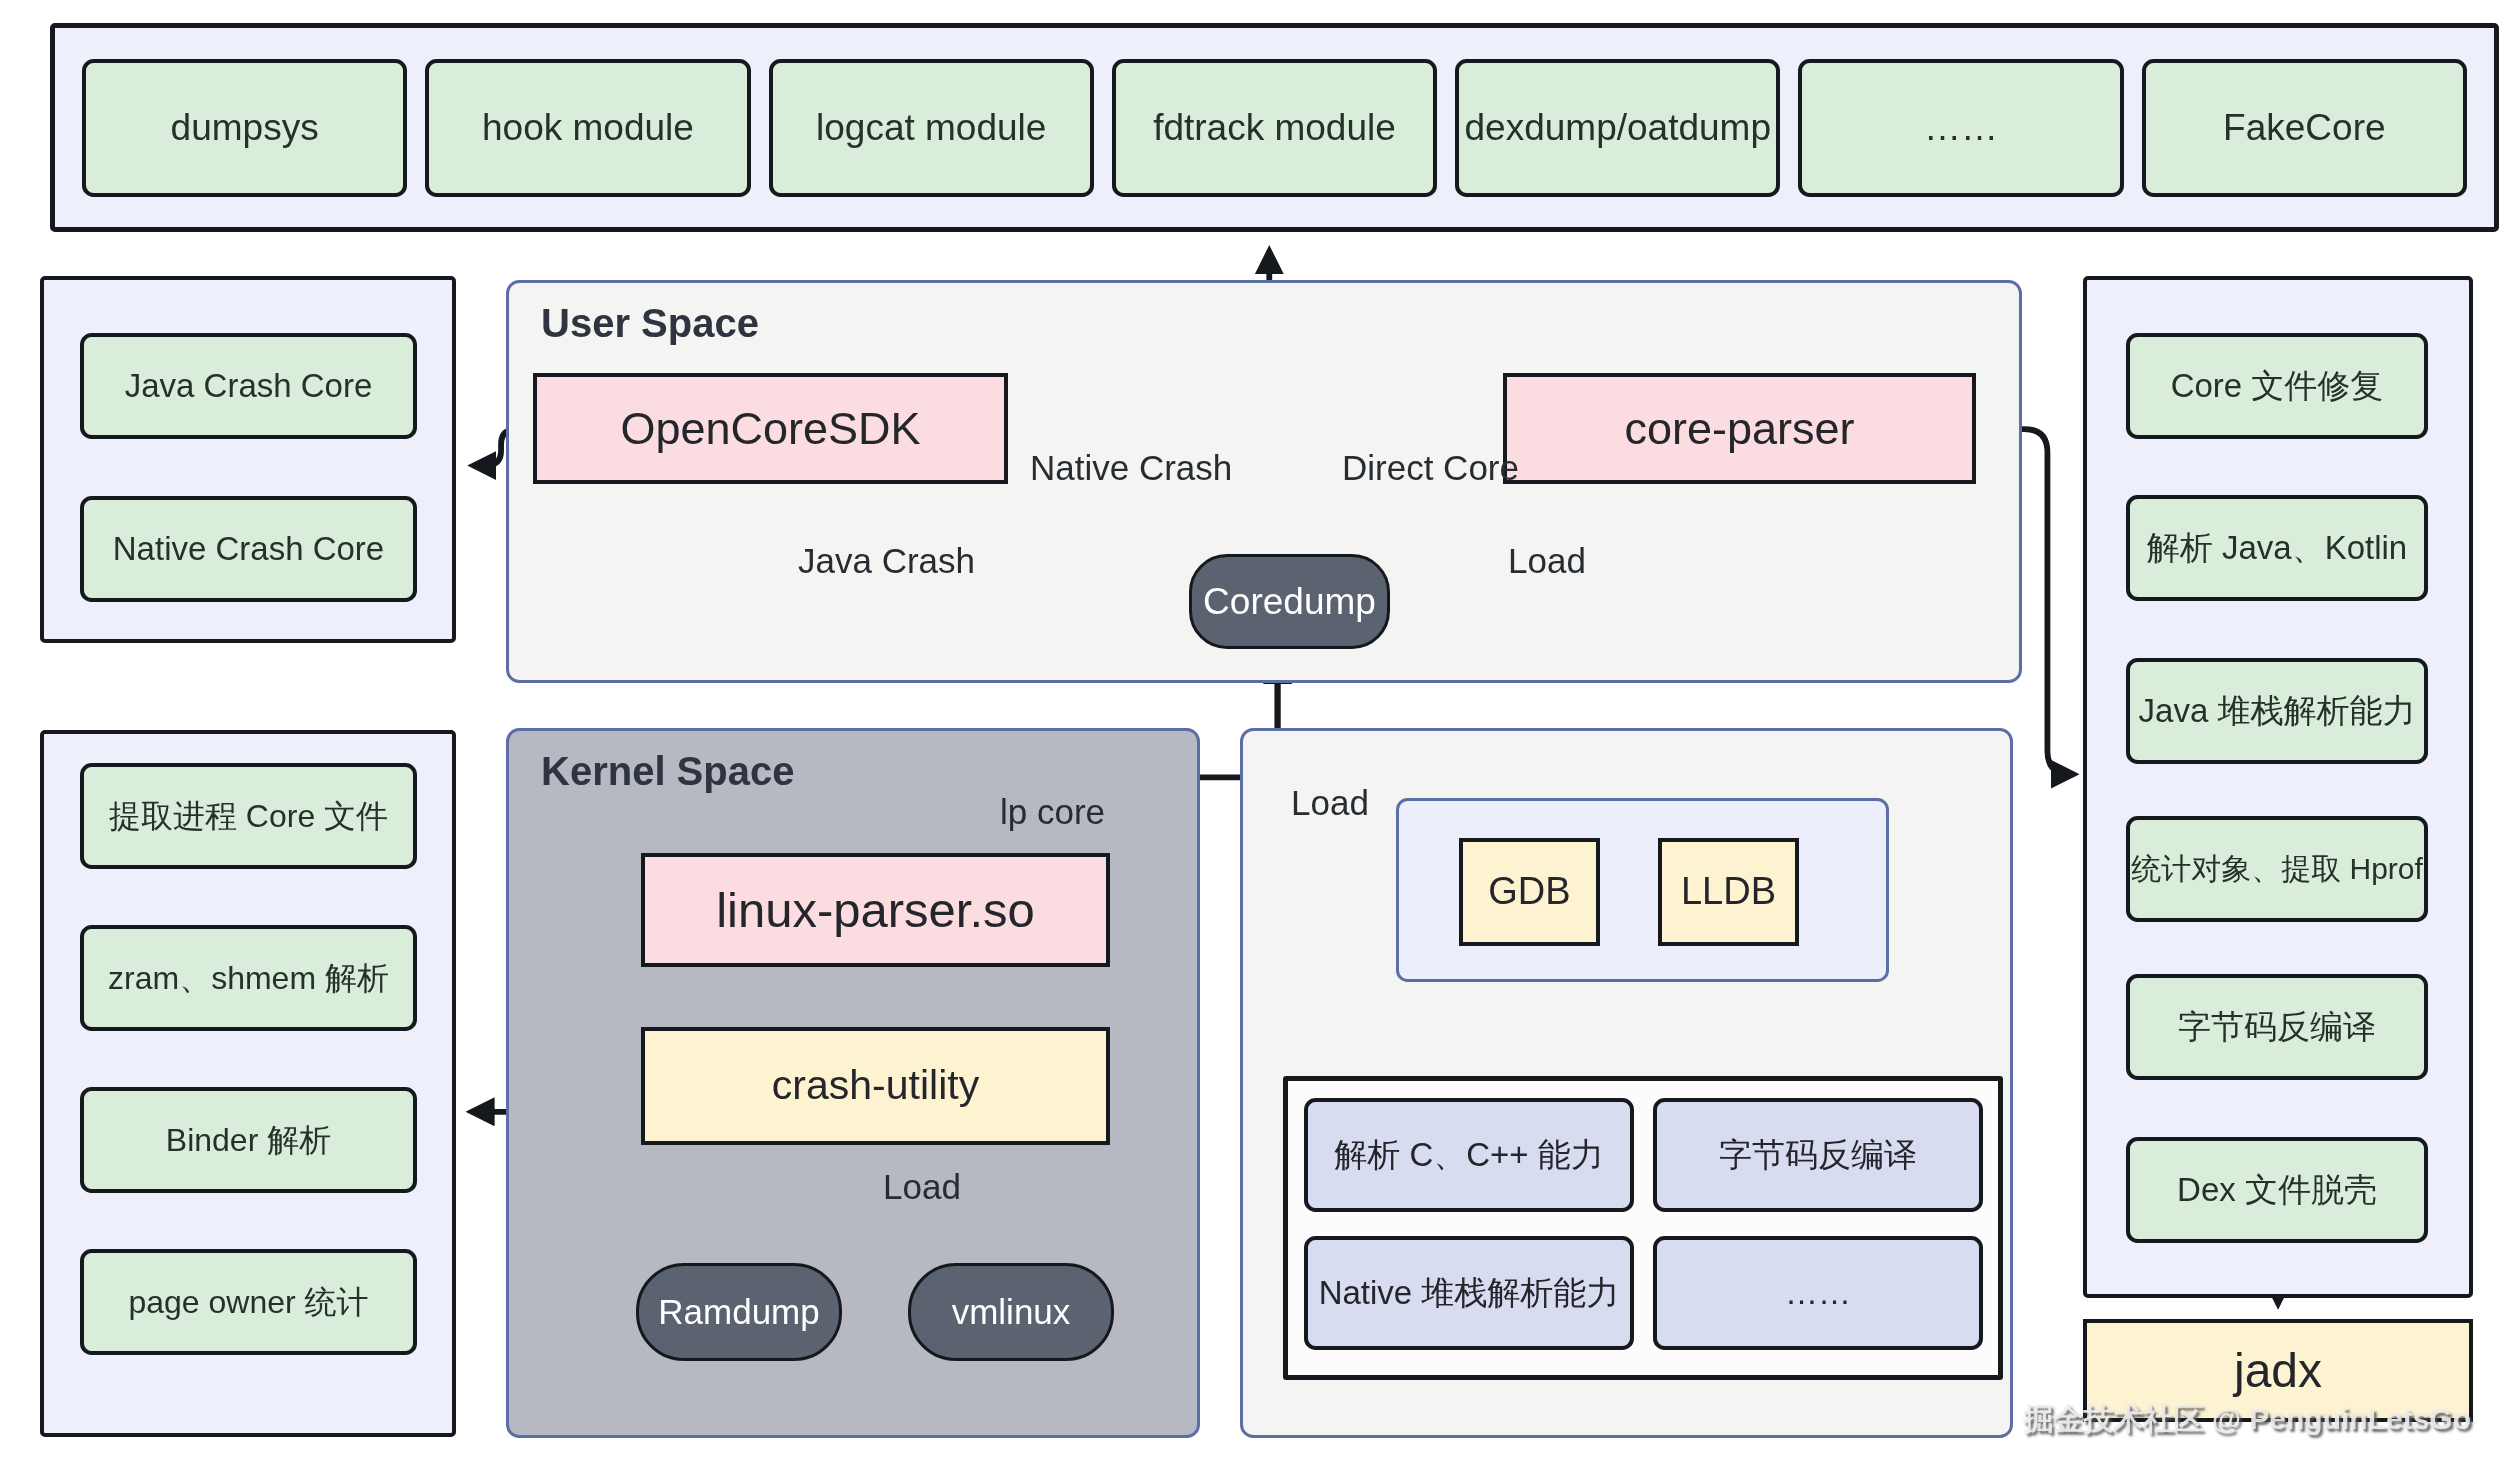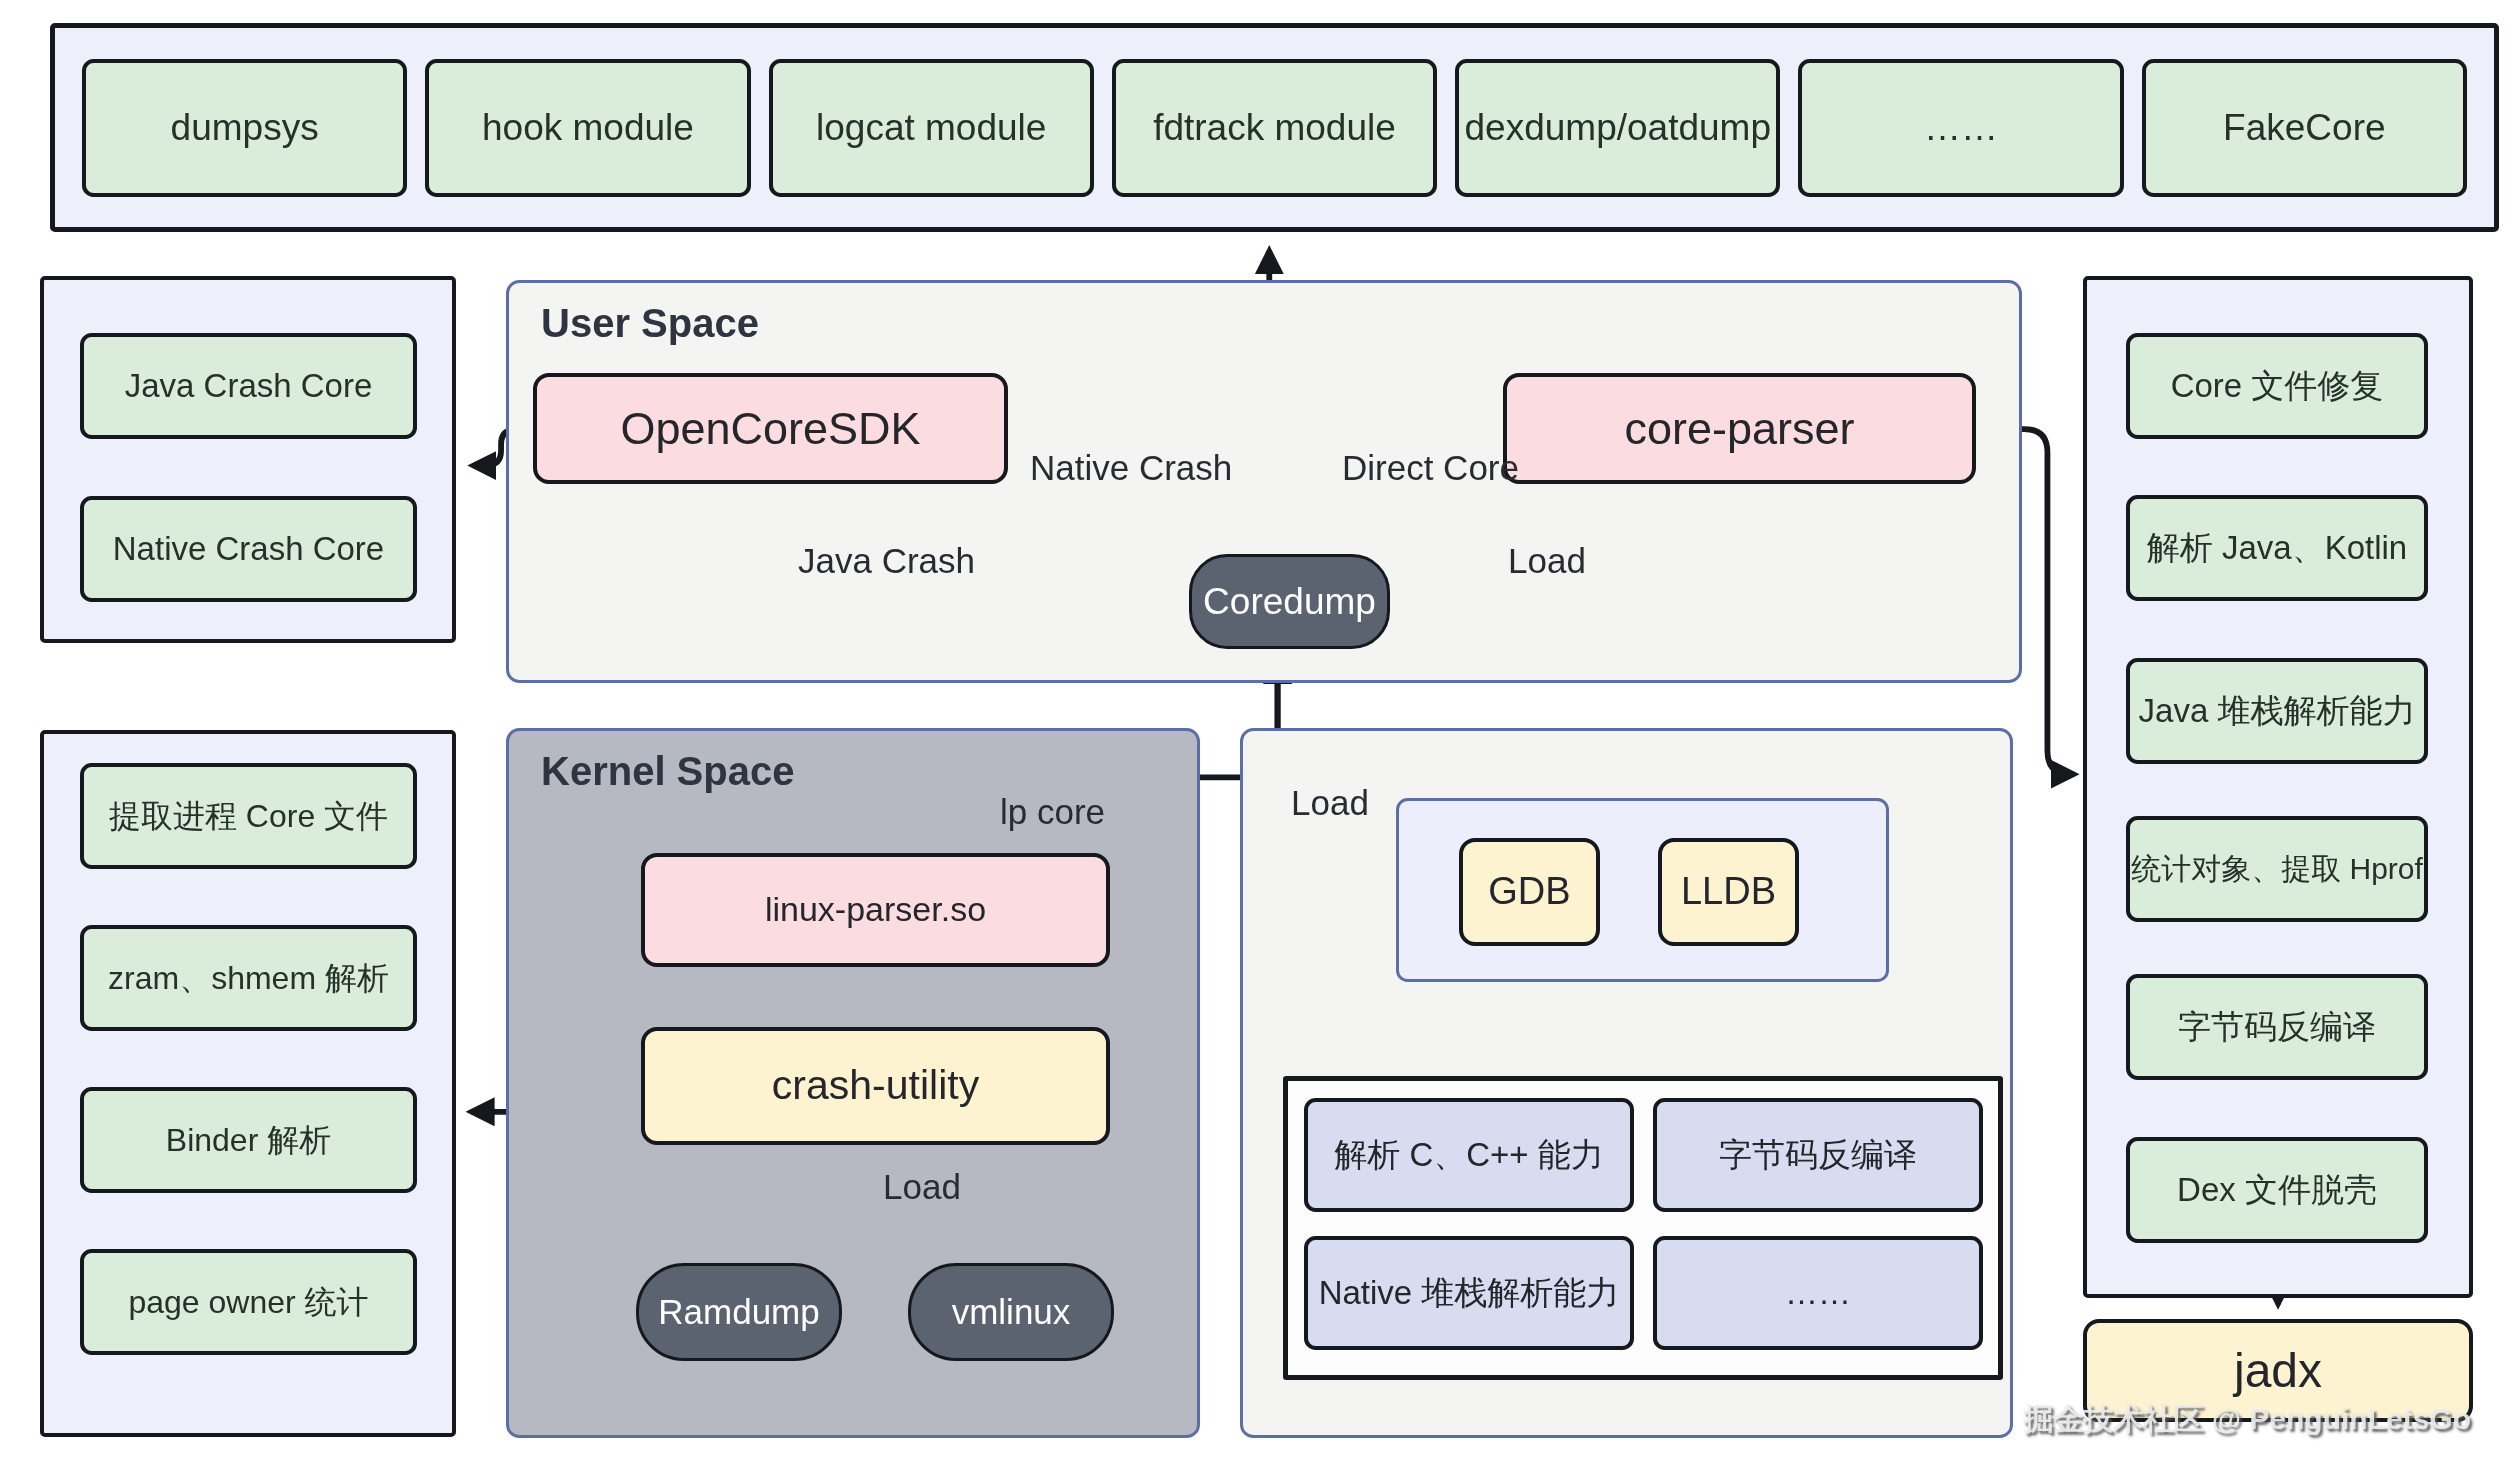--- a/index.html
+++ b/index.html
@@ -3,21 +3,21 @@
 <meta charset="utf-8">
 <style>
   html,body{margin:0;padding:0;background:#ffffff;}
   #canvas{position:relative;width:2512px;height:1467px;background:#ffffff;overflow:hidden;
           font-family:"Liberation Sans","DejaVu Sans",sans-serif;}
   .panel-outer{position:absolute;box-sizing:border-box;background:#edf0fb;border:5px solid #15181c;border-radius:5px;}
   .panel-soft{position:absolute;box-sizing:border-box;background:#f4f4f2;border:3.3px solid #5d6da6;border-radius:13.3px;}
   .panel-kernel{position:absolute;box-sizing:border-box;background:#b6b9c1;border:3.3px solid #5d6da6;border-radius:13.3px;}
   .panel-sub{position:absolute;box-sizing:border-box;background:#eceefb;border:3.3px solid #5d6da6;border-radius:11.6px;}
   .panel-caps{position:absolute;box-sizing:border-box;background:#fcfcfc;border:5px solid #15181c;border-radius:3.3px;}
-  .box{position:absolute;box-sizing:border-box;display:flex;align-items:center;justify-content:center;text-align:center;line-height:1.15;border-radius:16px;}
+  .box{position:absolute;box-sizing:border-box;display:flex;align-items:center;justify-content:center;text-align:center;line-height:1.15;}
   .green{background:#d9edda;border:4.1px solid #15181c;border-radius:11.6px;font-size:35px;color:#24322a;}
   .pink{background:#fbdce1;border:4.1px solid #15181c;font-size:45px;color:#24262b;}
   .yellow{background:#fdf3d1;border:4.1px solid #15181c;font-size:41px;color:#24262b;}
   .lav{background:#d8dcf0;border:4.1px solid #15181c;border-radius:11.6px;font-size:35px;color:#24262b;}
   .pill{position:absolute;box-sizing:border-box;display:flex;align-items:center;justify-content:center;
         background:#5b6370;border:3.3px solid #15181c;color:#ffffff;}
   .ptitle{position:absolute;font-size:40px;font-weight:600;color:#2e3440;}
   .lbl{position:absolute;font-size:35px;color:#272c33;white-space:nowrap;}
   .toprow{position:absolute;left:50px;top:23px;width:2449px;height:209px;display:flex;align-items:center;gap:18px;padding:9px 32px;box-sizing:border-box;}
   .toprow .tbox{flex:1;height:138px;display:flex;align-items:center;justify-content:center;
@@ -83,21 +83,21 @@
   <div class="box pink" style="left:1503px;top:373px;width:473px;height:111px;">core-parser</div>
   <div class="pill" style="left:1189px;top:554px;width:201px;height:95px;border-radius:38px;font-size:37px;">Coredump</div>
   <div class="lbl" style="left:1030px;top:448px;">Native Crash</div>
   <div class="lbl" style="left:1326px;top:448px;margin-left:16px;">Direct Core</div>
   <div class="lbl" style="left:798px;top:541px;">Java Crash</div>
   <div class="lbl" style="left:1508px;top:541px;">Load</div>
 
   <div class="panel-kernel" style="left:506px;top:728px;width:694px;height:710px;"></div>
   <div class="ptitle" style="left:541px;top:749px;">Kernel Space</div>
   <div class="lbl" style="left:1000px;top:792px;">lp core</div>
-  <div class="box pink" style="left:641px;top:853px;width:469px;height:114px;font-size:34px;">linux-parser.so</div>
+  <div class="box pink" style="left:641px;top:853px;width:469px;height:114px;font-size:49px;">linux-parser.so</div>
   <div class="box yellow" style="left:641px;top:1027px;width:469px;height:118px;">crash-utility</div>
   <div class="lbl" style="left:883px;top:1167px;">Load</div>
   <div class="pill" style="left:636px;top:1263px;width:206px;height:98px;border-radius:48px;font-size:35px;">Ramdump</div>
   <div class="pill" style="left:908px;top:1263px;width:206px;height:98px;border-radius:48px;font-size:35px;">vmlinux</div>
 
   <div class="panel-soft" style="left:1240px;top:728px;width:773px;height:710px;"></div>
   <div class="lbl" style="left:1291px;top:783px;">Load</div>
   <div class="panel-sub" style="left:1396px;top:798px;width:493px;height:184px;"></div>
   <div class="box yellow" style="left:1459px;top:838px;width:141px;height:108px;font-size:38px;">GDB</div>
   <div class="box yellow" style="left:1658px;top:838px;width:141px;height:108px;font-size:38px;">LLDB</div>

